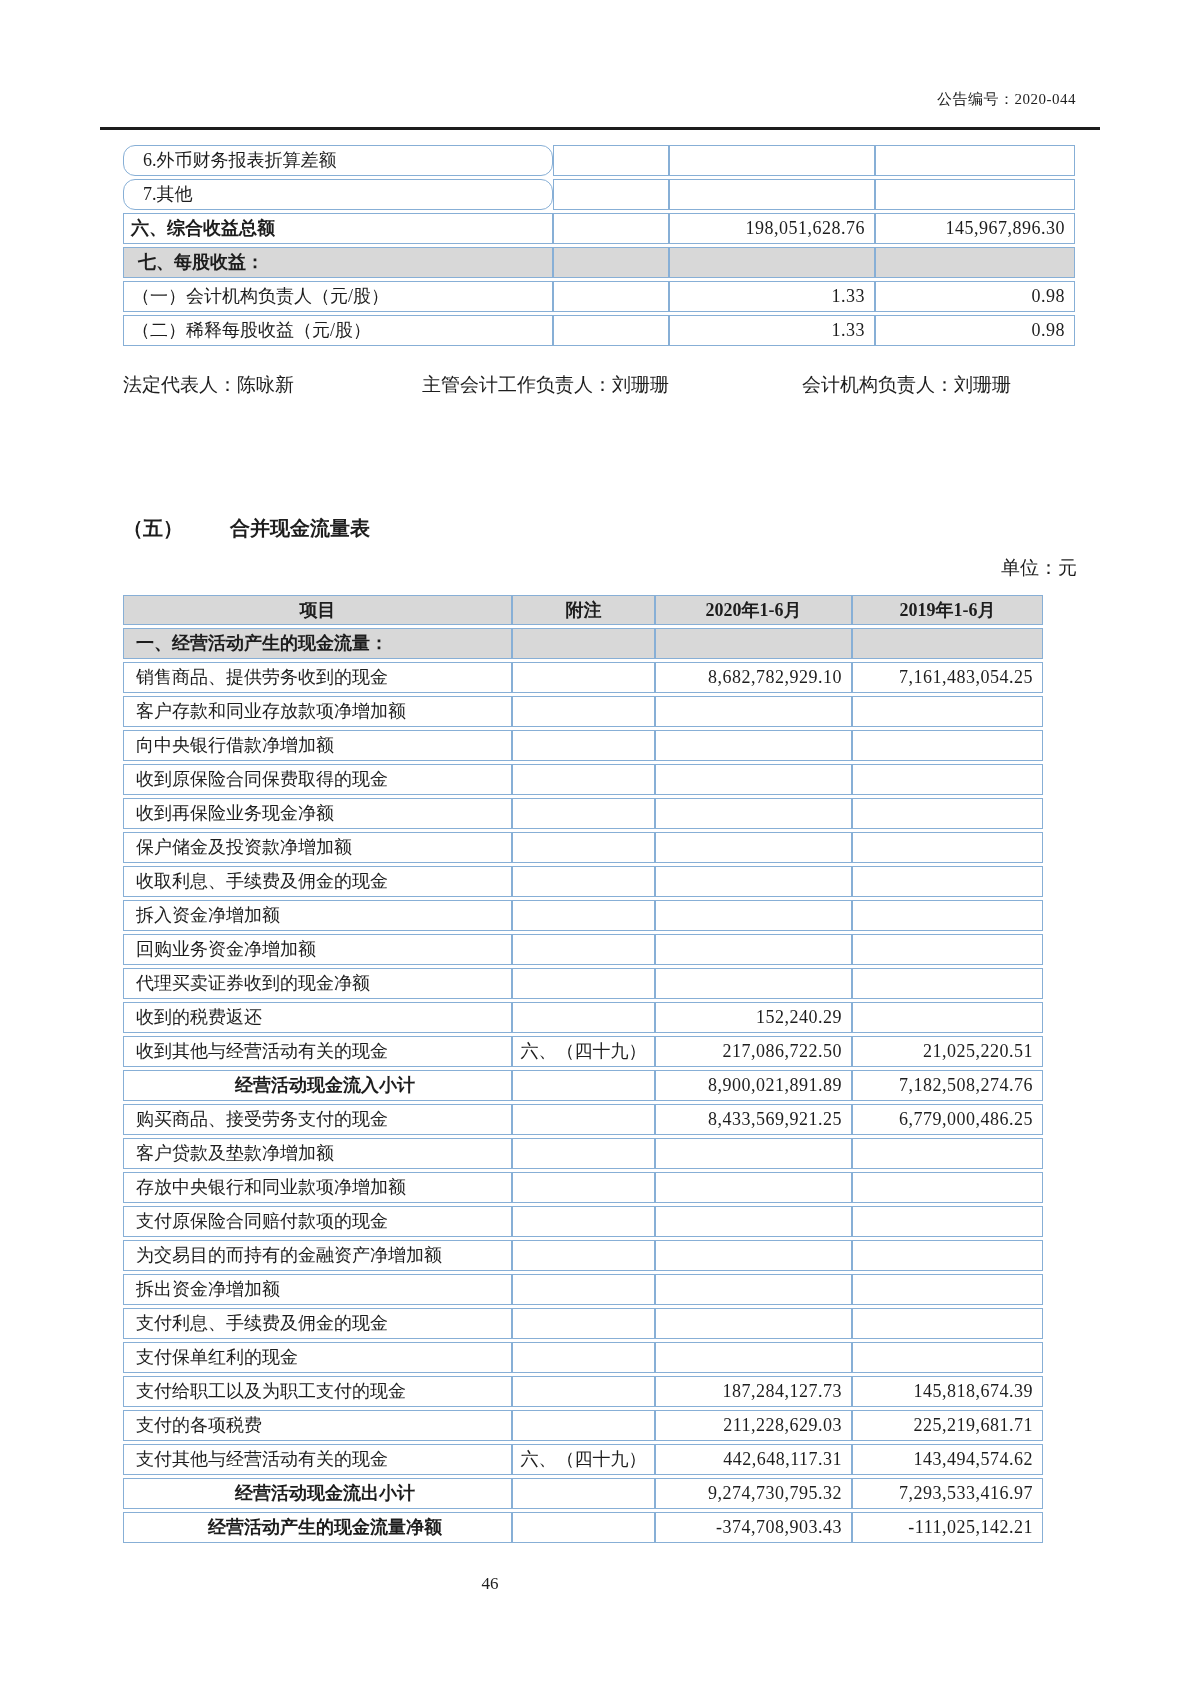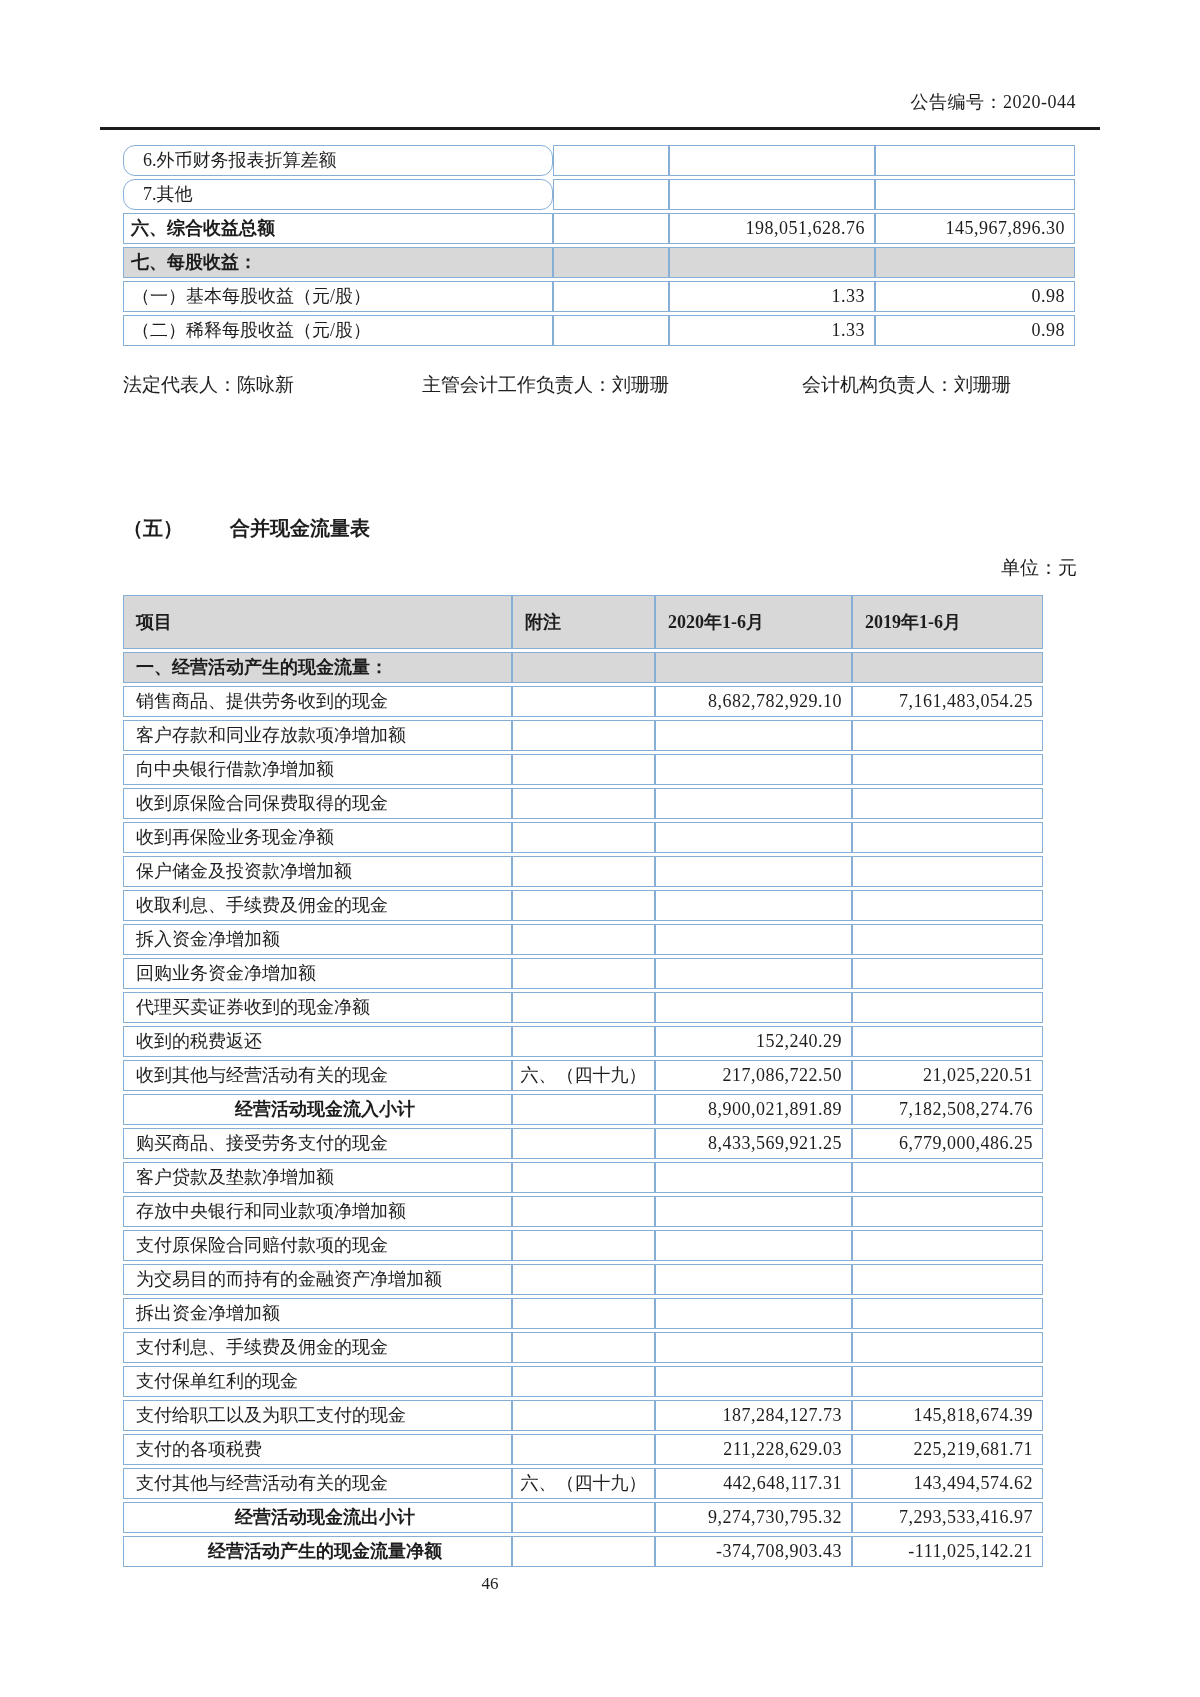--- a/index.html
+++ b/index.html
@@ -6,56 +6,56 @@
     --blue:#87afd6;
     --gray:#d8d8d8;
     --ink:#1d1d1d;
   }
   html,body{margin:0;padding:0;}
   body{
     width:1200px;height:1697px;position:relative;background:#ffffff;
     font-family:"Liberation Serif","DejaVu Serif",serif;color:var(--ink);
     overflow:hidden;
   }
-  .header-no{position:absolute;top:90px;right:124px;font-size:18px;letter-spacing:.5px;}
+  .header-no{position:absolute;top:90px;right:124px;font-size:15px;letter-spacing:.5px;}
   .top-rule{position:absolute;top:127px;left:100px;width:1000px;height:3px;background:#1c1c1c;}
 
   table.doc-table{border-collapse:separate;border-spacing:0 3px;table-layout:fixed;}
   table.doc-table td{
     border:1px solid var(--blue);
     font-size:18px;line-height:27px;height:27px;
     white-space:nowrap;overflow:hidden;box-sizing:border-box;
     background:#fff;
   }
   td.c-label{background:var(--gray);padding-left:12px;}
   td.c-note{text-align:center;}
   td.c-v1,td.c-v2{text-align:right;padding-right:9px;letter-spacing:.5px;}
 
   
   .t-income-wrap{position:absolute;top:142px;left:123px;}
   .t-income td{height:28px;line-height:28px;}
   .t-income tr.kind-sub td.c-label{padding-left:19px;border-radius:12px;}
   .t-income tr.kind-total td.c-label{padding-left:7px;font-weight:bold;margin-left:24px;}
   .t-income tr.kind-head td{background:var(--gray);}
-  .t-income tr.kind-head td.c-label{padding-left:7px;font-weight:bold;}
+  .t-income tr.kind-head td.c-label{padding-left:14px;font-weight:bold;}
   .t-income tr.kind-item td.c-label{padding-left:8px;}
 
   .sig-row{position:absolute;top:372px;left:123px;width:952px;height:26px;font-size:19px;}
   .sig-row span{position:absolute;top:0;white-space:nowrap;}
   .sig-legal{left:0;}
   .sig-chief{left:299px;}
   .sig-org{left:679px;}
 
   .section-title{position:absolute;top:515px;left:123px;font-size:20px;font-weight:bold;}
   .section-title .sec-name{margin-left:47px;}
   .unit-label{position:absolute;top:555px;right:123px;font-size:19px;}
 
   
   .t-cash-wrap{position:absolute;top:592px;left:123px;}
-  .t-cash tr.kind-header td{background:var(--gray);font-weight:bold;padding:12px;height:28px;line-height:28px;}
+  .t-cash tr.kind-header td{background:var(--gray);font-weight:bold;text-align:center;padding:0;height:28px;line-height:28px;}
   .t-cash tr.kind-group td{background:var(--gray);}
   .t-cash tr.kind-group td.c-label{font-weight:bold;}
   .t-cash tr.kind-subtotal td.c-label{text-align:center;padding-left:16px;font-weight:bold;}
 
   .page-no{position:absolute;top:1574px;left:0;width:980px;text-align:center;font-size:17px;}
 </style>
 </head>
 <body>
 
 <div class="header-no">公告编号：2020-044</div>
@@ -88,21 +88,21 @@
           <td class="c-v1">198,051,628.76</td>
           <td class="c-v2">145,967,896.30</td>
         </tr>
         <tr class="kind-head">
           <td class="c-label">七、每股收益：</td>
           <td class="c-note"></td>
           <td class="c-v1"></td>
           <td class="c-v2"></td>
         </tr>
         <tr class="kind-item">
-          <td class="c-label">（一）基本每股收益（元/股）</td>
+          <td class="c-label">（一）会计机构负责人（元/股）</td>
           <td class="c-note"></td>
           <td class="c-v1">1.33</td>
           <td class="c-v2">0.98</td>
         </tr>
         <tr class="kind-item">
           <td class="c-label">（二）稀释每股收益（元/股）</td>
           <td class="c-note"></td>
           <td class="c-v1">1.33</td>
           <td class="c-v2">0.98</td>
         </tr>

